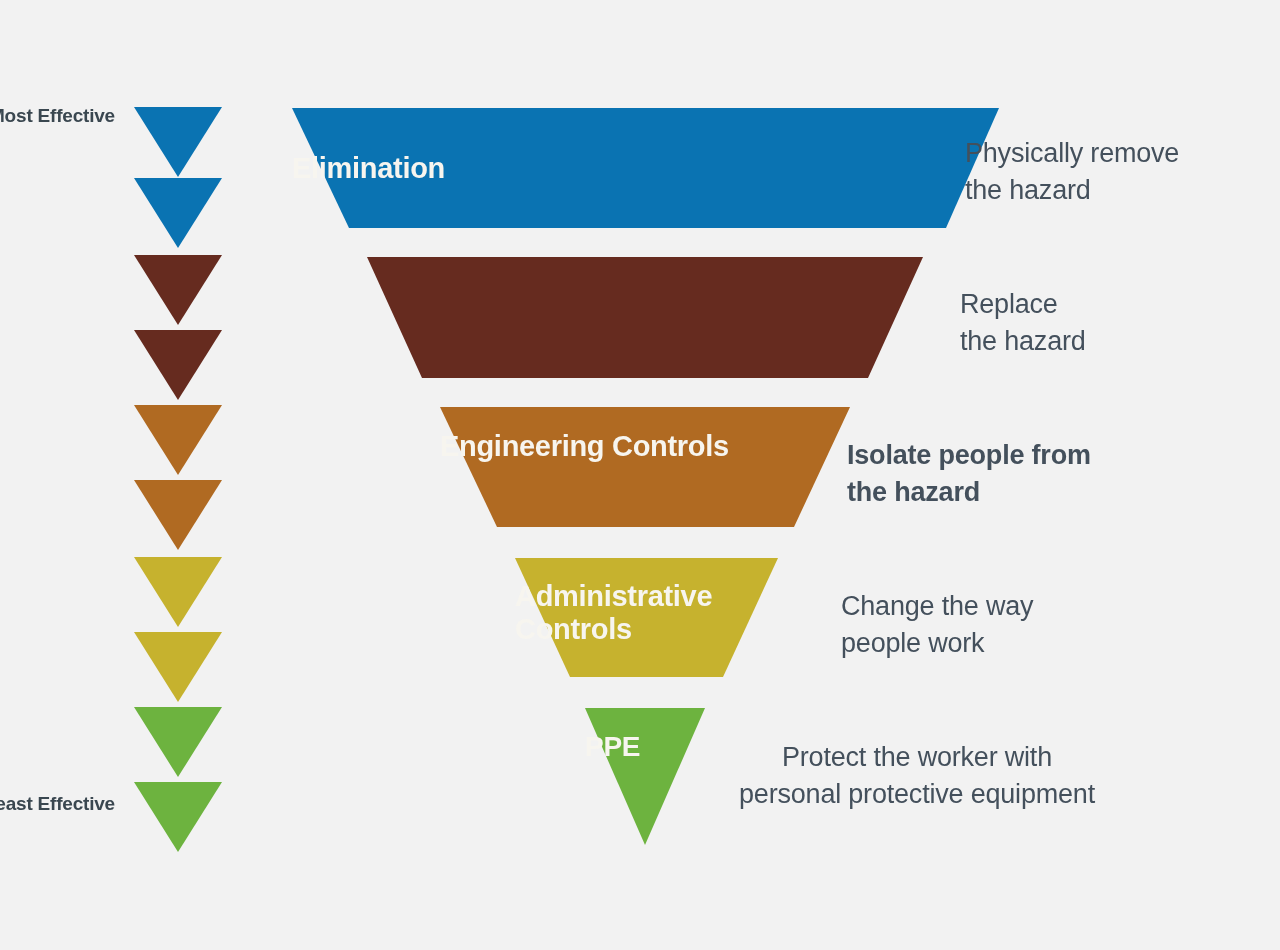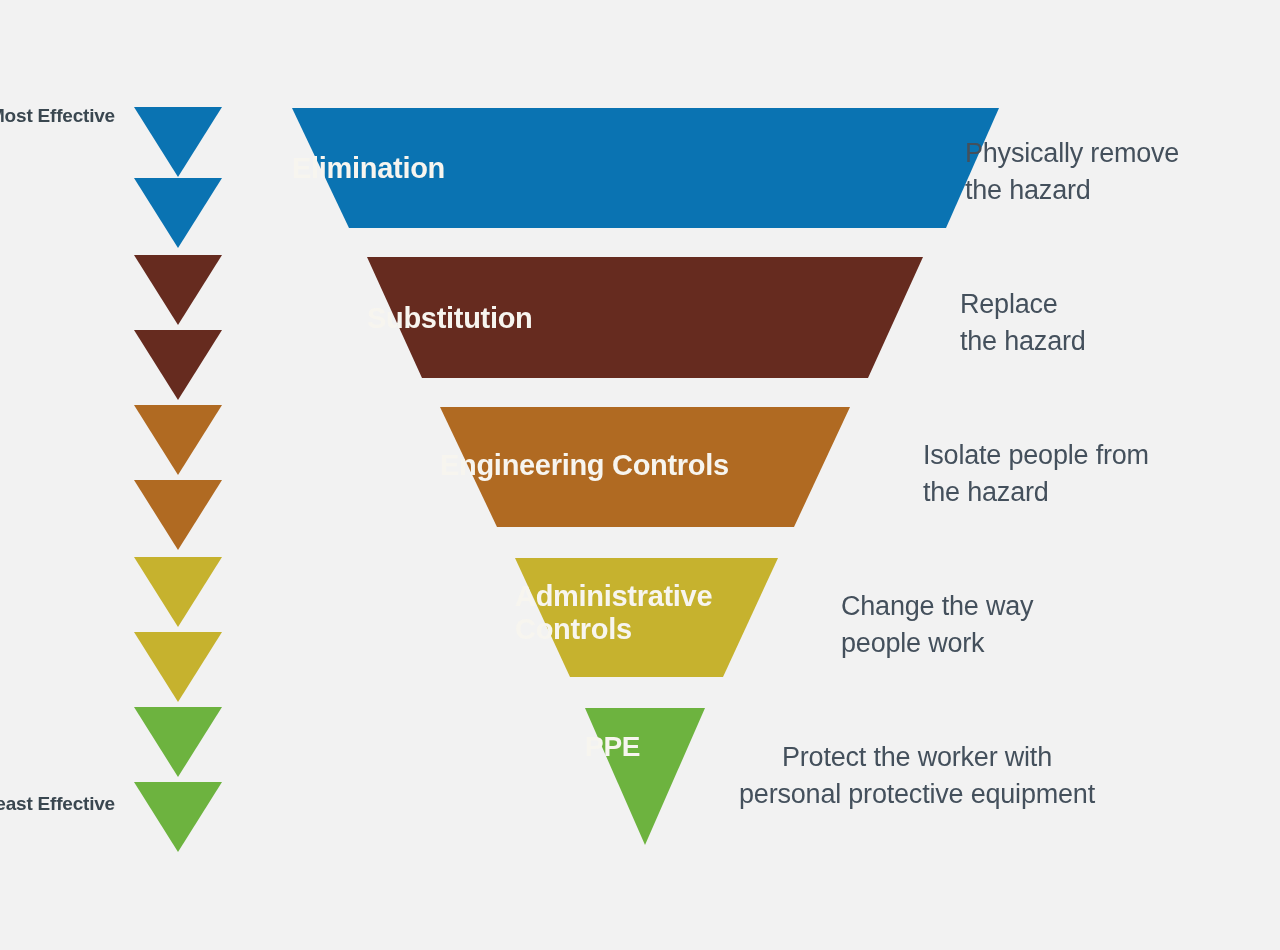--- a/index.html
+++ b/index.html
@@ -102,33 +102,32 @@
     </svg>
     <div class="band-label" style="top:44px;">Elimination</div>
   </div>
   <div class="desc" style="left:965px; top:135px; width:270px;">Physically remove
 the hazard</div>
 
   <div class="band" id="band-2" style="left:367px; top:257px;">
     <svg width="557" height="122" viewBox="0 0 557 122">
       <polygon points="0,0 556,0 501,121 55,121" fill="#662b1f"></polygon>
     </svg>
-    <div class="band-label" style="top:45px;">Substitution</div>
   </div>
   <div class="desc" style="left:960px; top:286px; width:250px;">Replace
 the hazard</div>
 
   <div class="band" id="band-3" style="left:440px; top:407px;">
     <svg width="411" height="121" viewBox="0 0 411 121">
       <polygon points="0,0 410,0 354,120 57,120" fill="#b06a22"></polygon>
     </svg>
-    <div class="band-label" style="top:23px;margin-top:19px;">Engineering
+    <div class="band-label" style="top:23px;">Engineering
 Controls</div>
   </div>
-  <div class="desc" style="left:923px; top:437px; width:290px;">Isolate people from
+  <div class="desc" style="left:847px; top:437px; width:290px;font-weight:bold;">Isolate people from
 the hazard</div>
 
   <div class="band" id="band-4" style="left:515px; top:558px;">
     <svg width="264" height="120" viewBox="0 0 264 120">
       <polygon points="0,0 263,0 208,119 55,119" fill="#c6b22e"></polygon>
     </svg>
     <div class="band-label" style="top:22px;">Administrative
 Controls</div>
   </div>
   <div class="desc" style="left:797px; top:588px; width:260px;margin-left:44px;">Change the way

